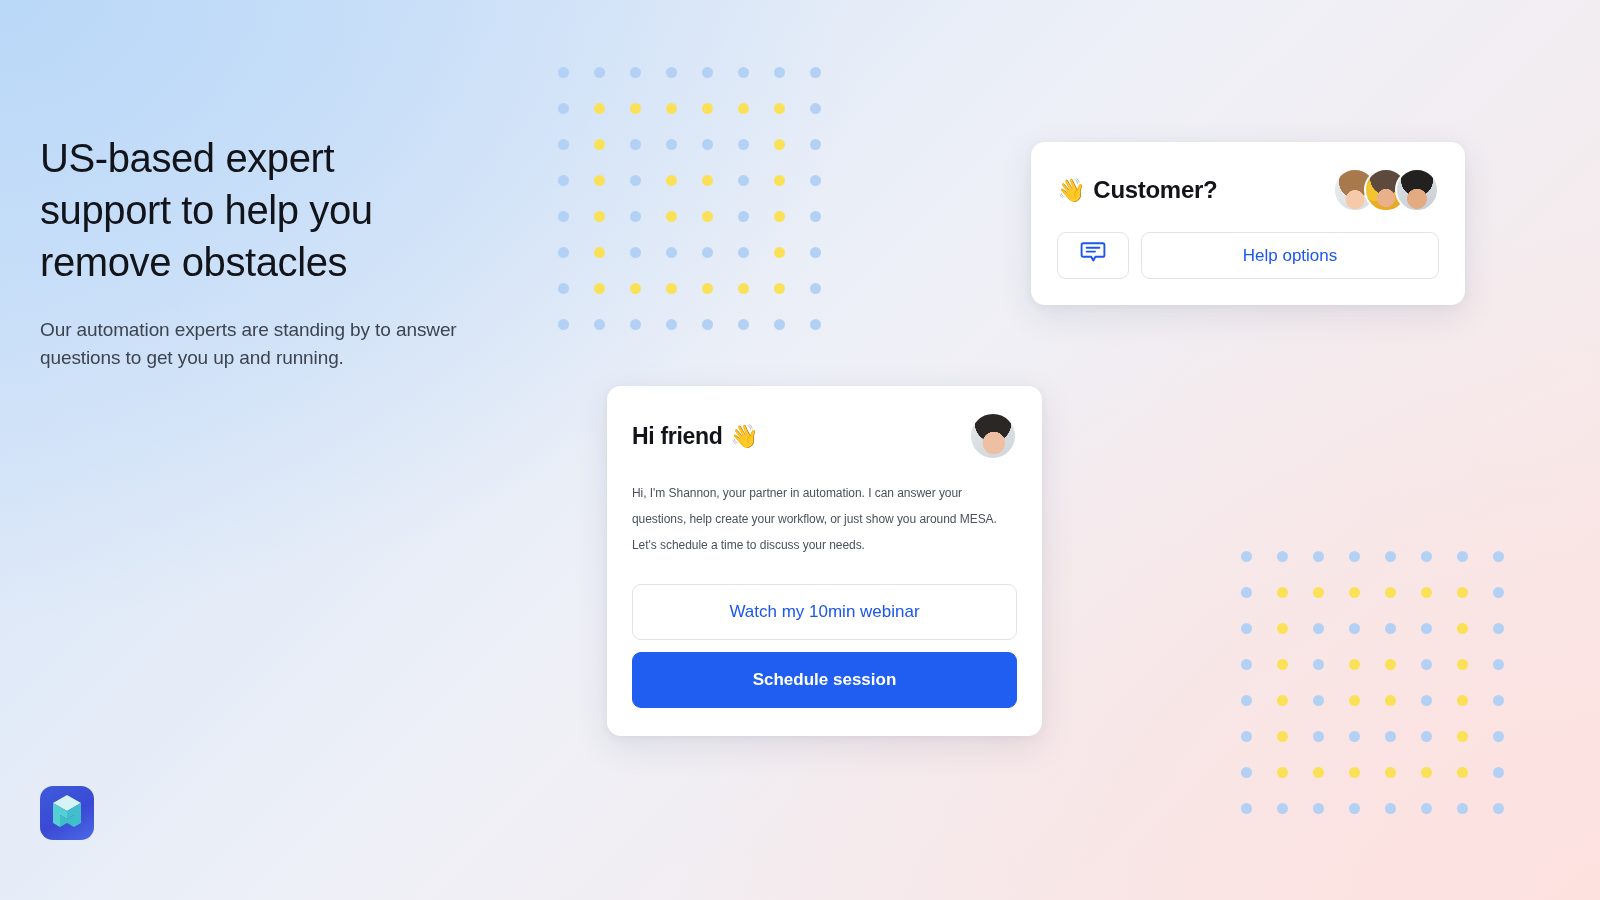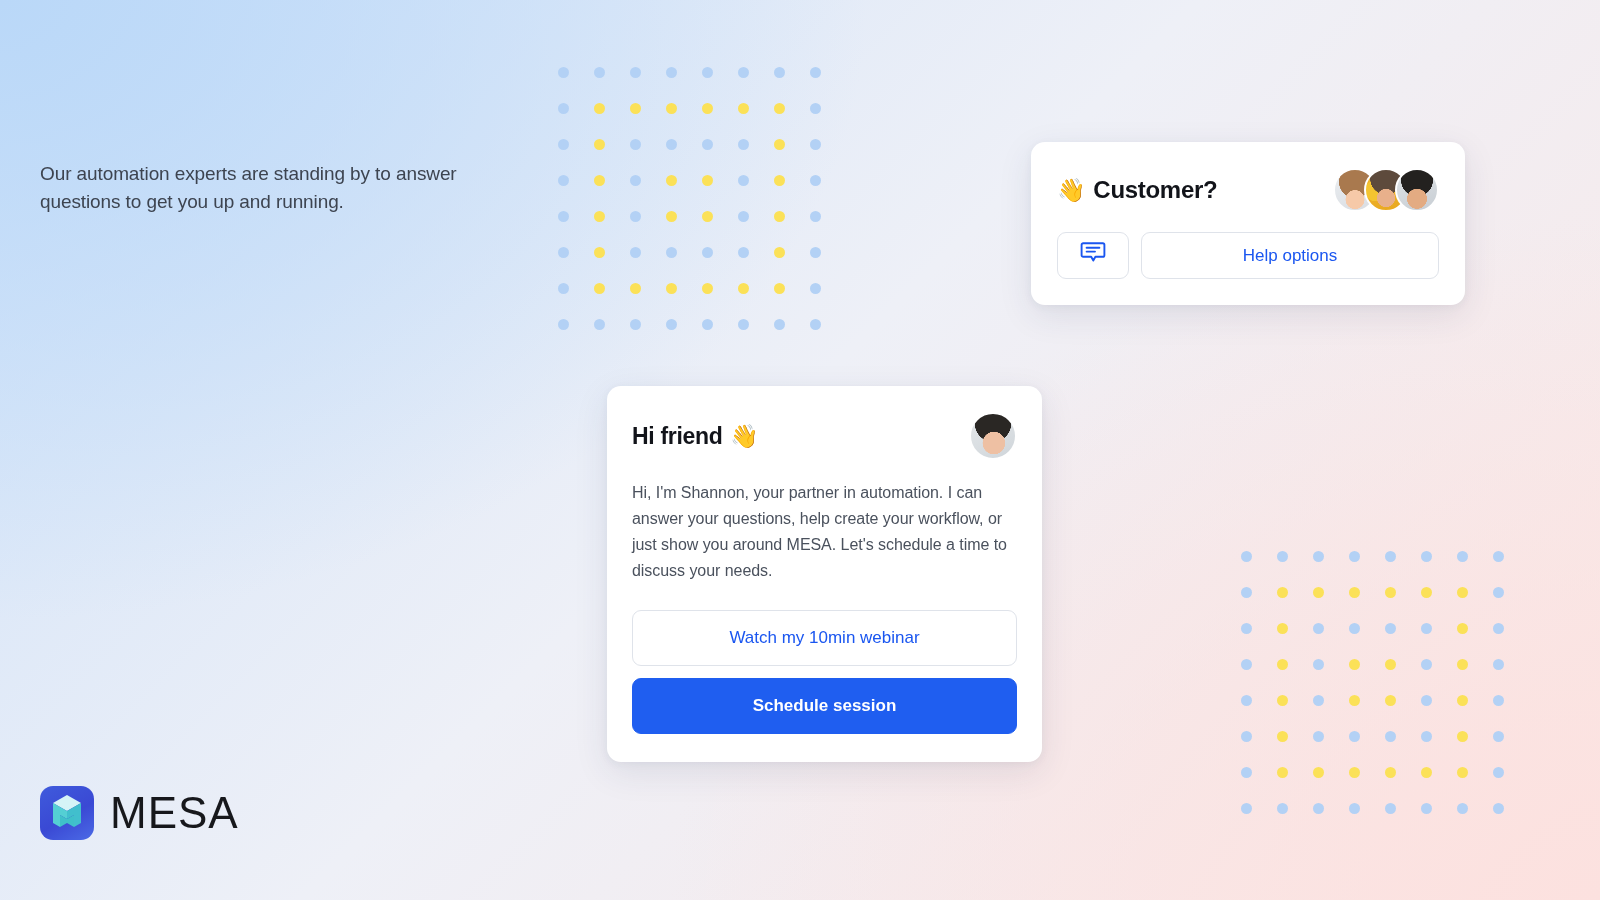--- a/index.html
+++ b/index.html
@@ -152,21 +152,21 @@
   }
 
   
   #friend-card {
     left: 607px;
     top: 386px;
     width: 435px;
     padding: 26px 25px 28px 25px;
   }
   #friend-card .card-title { font-size: 23px; gap: 8px; }
-  #friend-card .card-body { margin-top: 20px; font-size: 16px; line-height: 26px; }
+  #friend-card .card-body { margin-top: 20px; font-size: 12px; line-height: 26px; }
   #friend-card .stack { margin-top: 26px; display: flex; flex-direction: column; gap: 12px; }
   #friend-card .btn { height: 56px; font-size: 17px; }
 
   
   #logo {
     position: absolute;
     left: 40px;
     top: 786px;
     display: flex;
     align-items: center;
@@ -320,20 +320,21 @@
       <div class="dot blue" style="left: 36px; top: 252px;"></div>
       <div class="dot blue" style="left: 72px; top: 252px;"></div>
       <div class="dot blue" style="left: 108px; top: 252px;"></div>
       <div class="dot blue" style="left: 144px; top: 252px;"></div>
       <div class="dot blue" style="left: 180px; top: 252px;"></div>
       <div class="dot blue" style="left: 216px; top: 252px;"></div>
       <div class="dot blue" style="left: 252px; top: 252px;"></div>
     </div>
 
   <div class="hero">
+    <h1 class="hero-title">US-based expert support to help you remove obstacles</h1>
     <p class="hero-sub">Our automation experts are standing by to answer questions to get you up and running.</p>
   </div>
 
   <div class="card" id="questions-card">
     <div class="card-head">
       <div class="card-title">
         <span class="wave">👋</span>
         <span>Customer?</span>
       </div>
       <div class="avatar-stack">
@@ -377,16 +378,15 @@
   <div id="logo">
     <div class="logo-mark">
       <svg width="54" height="54" viewBox="0 0 54 54" aria-hidden="true">
 
         <polygon points="27,9 41,17 27,25 13,17" fill="#d6f4f7"></polygon>
         <polygon points="13,17 27,25 27,33 20,29 20,41 13,37" fill="#54cfd4"></polygon>
         <polygon points="41,17 41,37 34,41 34,29 27,33 27,25" fill="#41bfcd"></polygon>
         <polygon points="20,29 27,33 34,29 34,41 27,37 20,41" fill="#3fc0c9"></polygon>
       </svg>
     </div>
-    <div class="logo-wordmark">MESA</div>
   </div>
 
 </div>
 
 </body></html>

